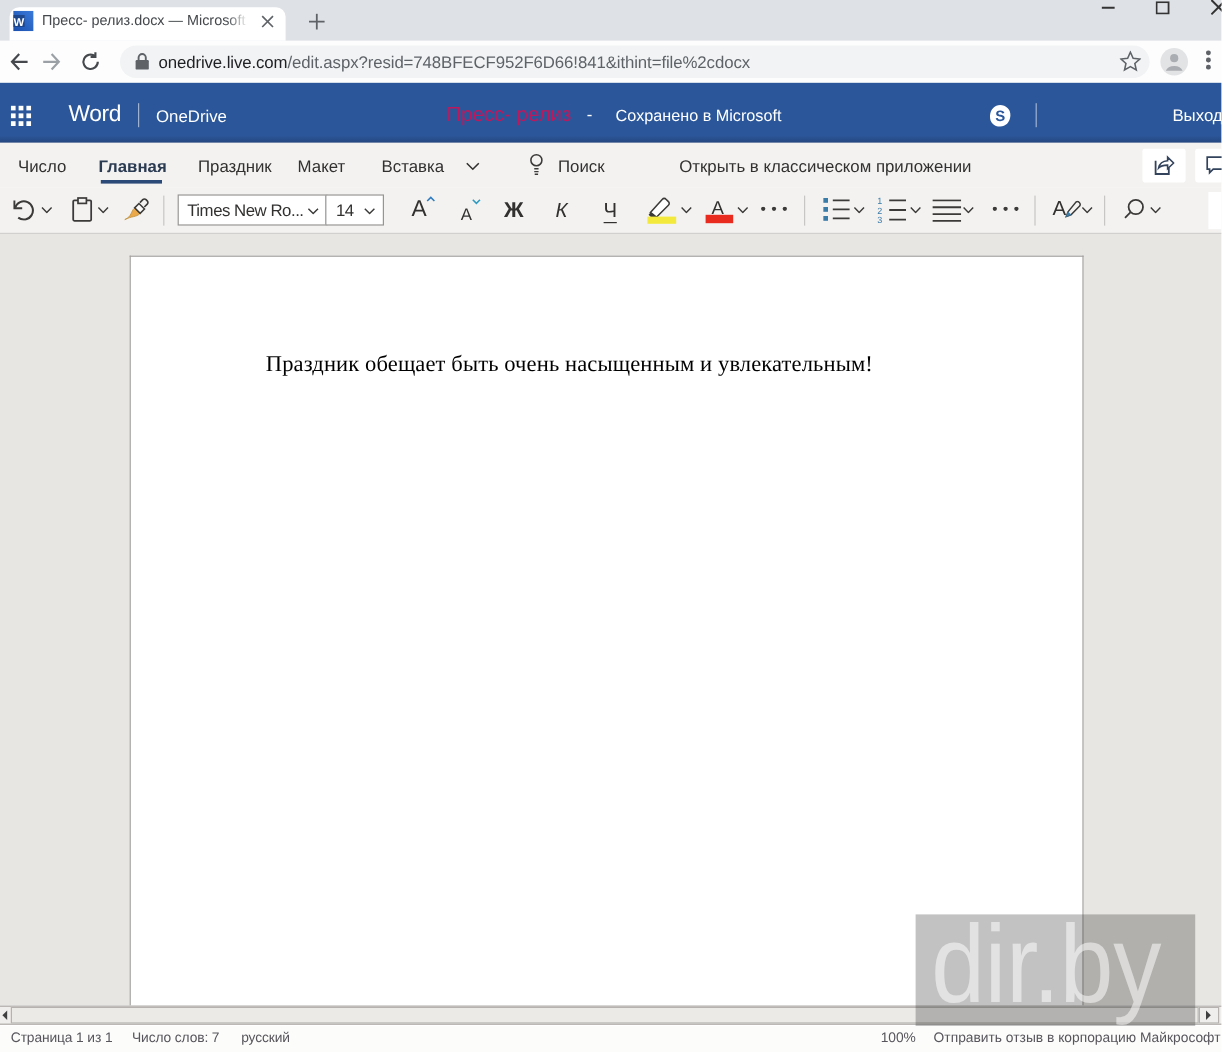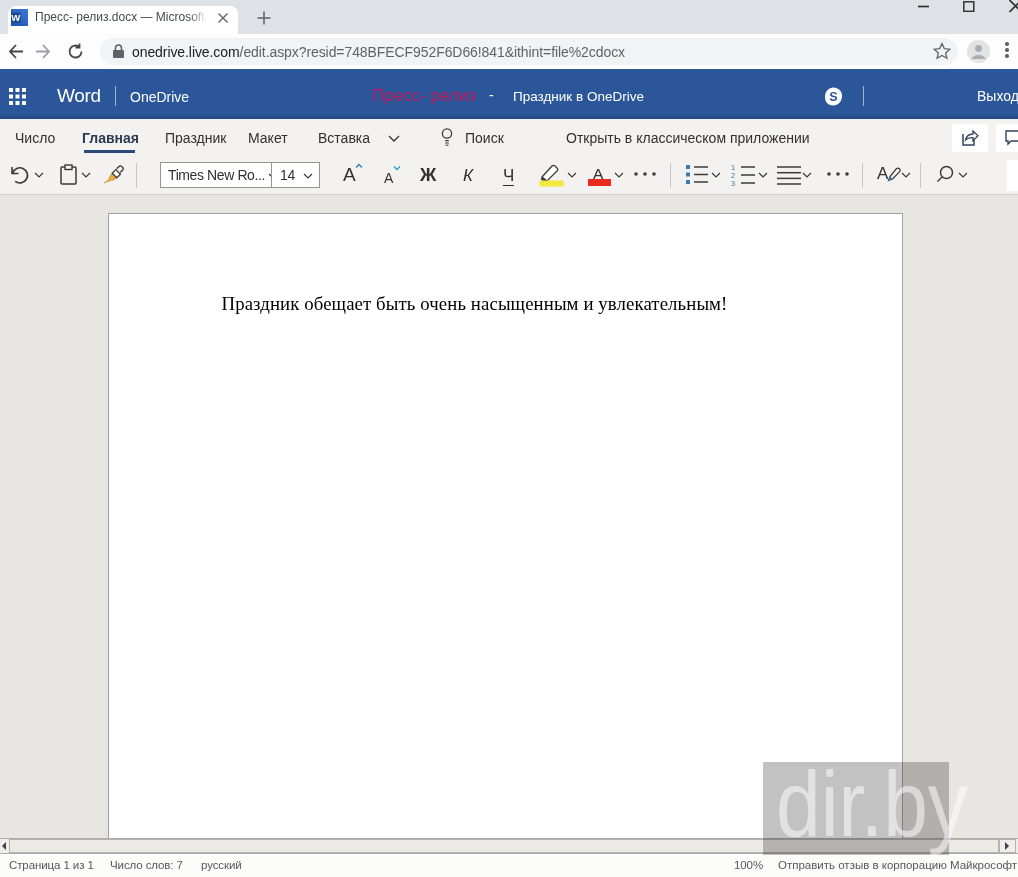--- a/index.html
+++ b/index.html
@@ -40,21 +40,21 @@
   .tsep { position:absolute; top:163px; width:1px; height:25px; background:#c8c6c4; }
   .combo { position:absolute; top:162px; height:26px; background:#fff; border:1px solid #979593; font-size:14px; letter-spacing:-0.4px; color:#323130; }
   .chev { position:absolute; }
 
   
   #docarea { left:0; top:195px; width:1018px; height:643px; background:#e8e6e3; }
   #page { left:108px; top:213px; width:795px; height:625px; background:#fff; border:1px solid #a3a1a0; border-bottom:none; }
   #doctext { left:221.5px; top:292.6px; font-family:"Liberation Serif", serif; font-size:18.8px; letter-spacing:0.1px; color:#000; white-space:nowrap; }
 
   
-  #wm { left:763px; top:762px; width:186px; height:98px; background:rgba(30,30,30,0.27); z-index:60; }
+  #wm { left:763px; top:762px; width:233px; height:98px; background:rgba(30,30,30,0.27); z-index:60; }
   #wmtext { position:absolute; left:13px; top:-4px; font-size:92px; line-height:92px; color:rgba(255,255,255,0.52); transform:scaleX(0.873); transform-origin:0 0; }
 
   
   #hscroll { left:0; top:838px; width:1018px; height:16px; background:#f0eeec; border-top:1px solid #adaaa7; border-bottom:1px solid #adaaa7; z-index:50;}
   #hthumb { left:9px; top:839px; width:990px; height:14px; background:#eceae7; border:1px solid #b5b2af; z-index:51;}
   #lbtn { left:0px; top:839px; width:9px; height:14px; z-index:51; }
   #rbtn { left:999px; top:839px; width:17px; height:14px; background:#f0eeec; border:1px solid #b5b2af; z-index:52;}
 
   
   #statusbar { left:0; top:855px; width:1018px; height:22px; background:#fcfcfb; font-size:12px; color:#58565c; z-index:70; }
@@ -139,21 +139,21 @@
       <rect x="0" y="13" width="4" height="4"></rect>
       <rect x="6.5" y="13" width="4" height="4"></rect>
       <rect x="13" y="13" width="4" height="4"></rect>
     </g>
 </svg>
 <div class="abs" id="wordlogo">Word</div>
 <div class="abs" id="hsep1"></div>
 <div class="abs" id="onedrive">OneDrive</div>
 <div class="abs" id="doctitle">Пресс- релиз</div>
 <div class="abs" id="dashsep">-</div>
-<div class="abs" id="savedtxt">Праздник в OneDrive</div>
+<div class="abs" id="savedtxt">Сохранено в Microsoft</div>
 <svg class="abs" style="left:824px; top:87px;" width="19" height="19" viewBox="0 0 19 19">
   <path d="M9.5 0.5 C14 0.5 18.5 4 18 9.5 C17.6 15 14 18.5 9.5 18.5 C4.5 18.5 0.7 15.5 1 9.5 C1.3 4 5 0.5 9.5 0.5 Z" fill="#fff"></path>
   <text x="9.5" y="14" font-size="12.5" font-weight="bold" fill="#2b579a" text-anchor="middle" font-family="Liberation Sans">S</text>
 </svg>
 <div class="abs" id="hsep2"></div>
 <div class="abs" id="vyhod">Выход</div>
 
 <div class="abs" id="menurow"></div>
 <div class="mitem" style="left:15px;">Число</div>
 <div class="mitem" id="m-active" style="left:82px;">Главная</div>
@@ -195,21 +195,21 @@
   </svg>
 <svg class="chev" style="left:81px; top:172px;" width="10" height="6" viewBox="0 0 10 6">
     <path d="M1 1 L5 5 L9 1" stroke="#3b3a39" stroke-width="1.2" fill="none"></path>
   </svg>
 <svg class="abs" style="left:103px; top:164px;" width="22" height="20" viewBox="0 0 22 20">
   <path d="M1 19 C7 16.5 6 12 9 9.5 L13.5 14 C11 17 6.5 16 1 19 Z" fill="#eba949" stroke="#c09038" stroke-width="0.7"></path>
   <path d="M9.2 9.2 l3.6-3.6 4.6 4.6 -3.6 3.6 Z" fill="#fbfaf9" stroke="#3b3a39" stroke-width="1.3"></path>
   <path d="M13.6 4.8 l2.4-2.4 a1.9 1.9 0 0 1 2.7 0 l1 1 a1.9 1.9 0 0 1 0 2.7 L17.3 8.5" fill="none" stroke="#3b3a39" stroke-width="1.35"></path>
 </svg>
 <div class="tsep" style="left:136px;"></div>
-<div class="combo" style="left:160px; width:125px;">
+<div class="combo" style="left:148px; width:125px;">
     <span style="position:absolute; left:7px; top:4px; white-space:nowrap;">Times New Ro...</span>
 <svg style="position:absolute; right:6px; top:10px;" width="10" height="6" viewBox="0 0 10 6">
       <path d="M1 1 L5 5 L9 1" stroke="#3b3a39" stroke-width="1.2" fill="none"></path>
     </svg>
   </div>
 <div class="combo" style="left:271px; width:49px;padding-left:29px;">
     <span style="position:absolute; left:8px; top:4px;">14</span>
 <svg style="position:absolute; right:6px; top:10px;" width="10" height="6" viewBox="0 0 10 6">
       <path d="M1 1 L5 5 L9 1" stroke="#3b3a39" stroke-width="1.2" fill="none"></path>
     </svg>

